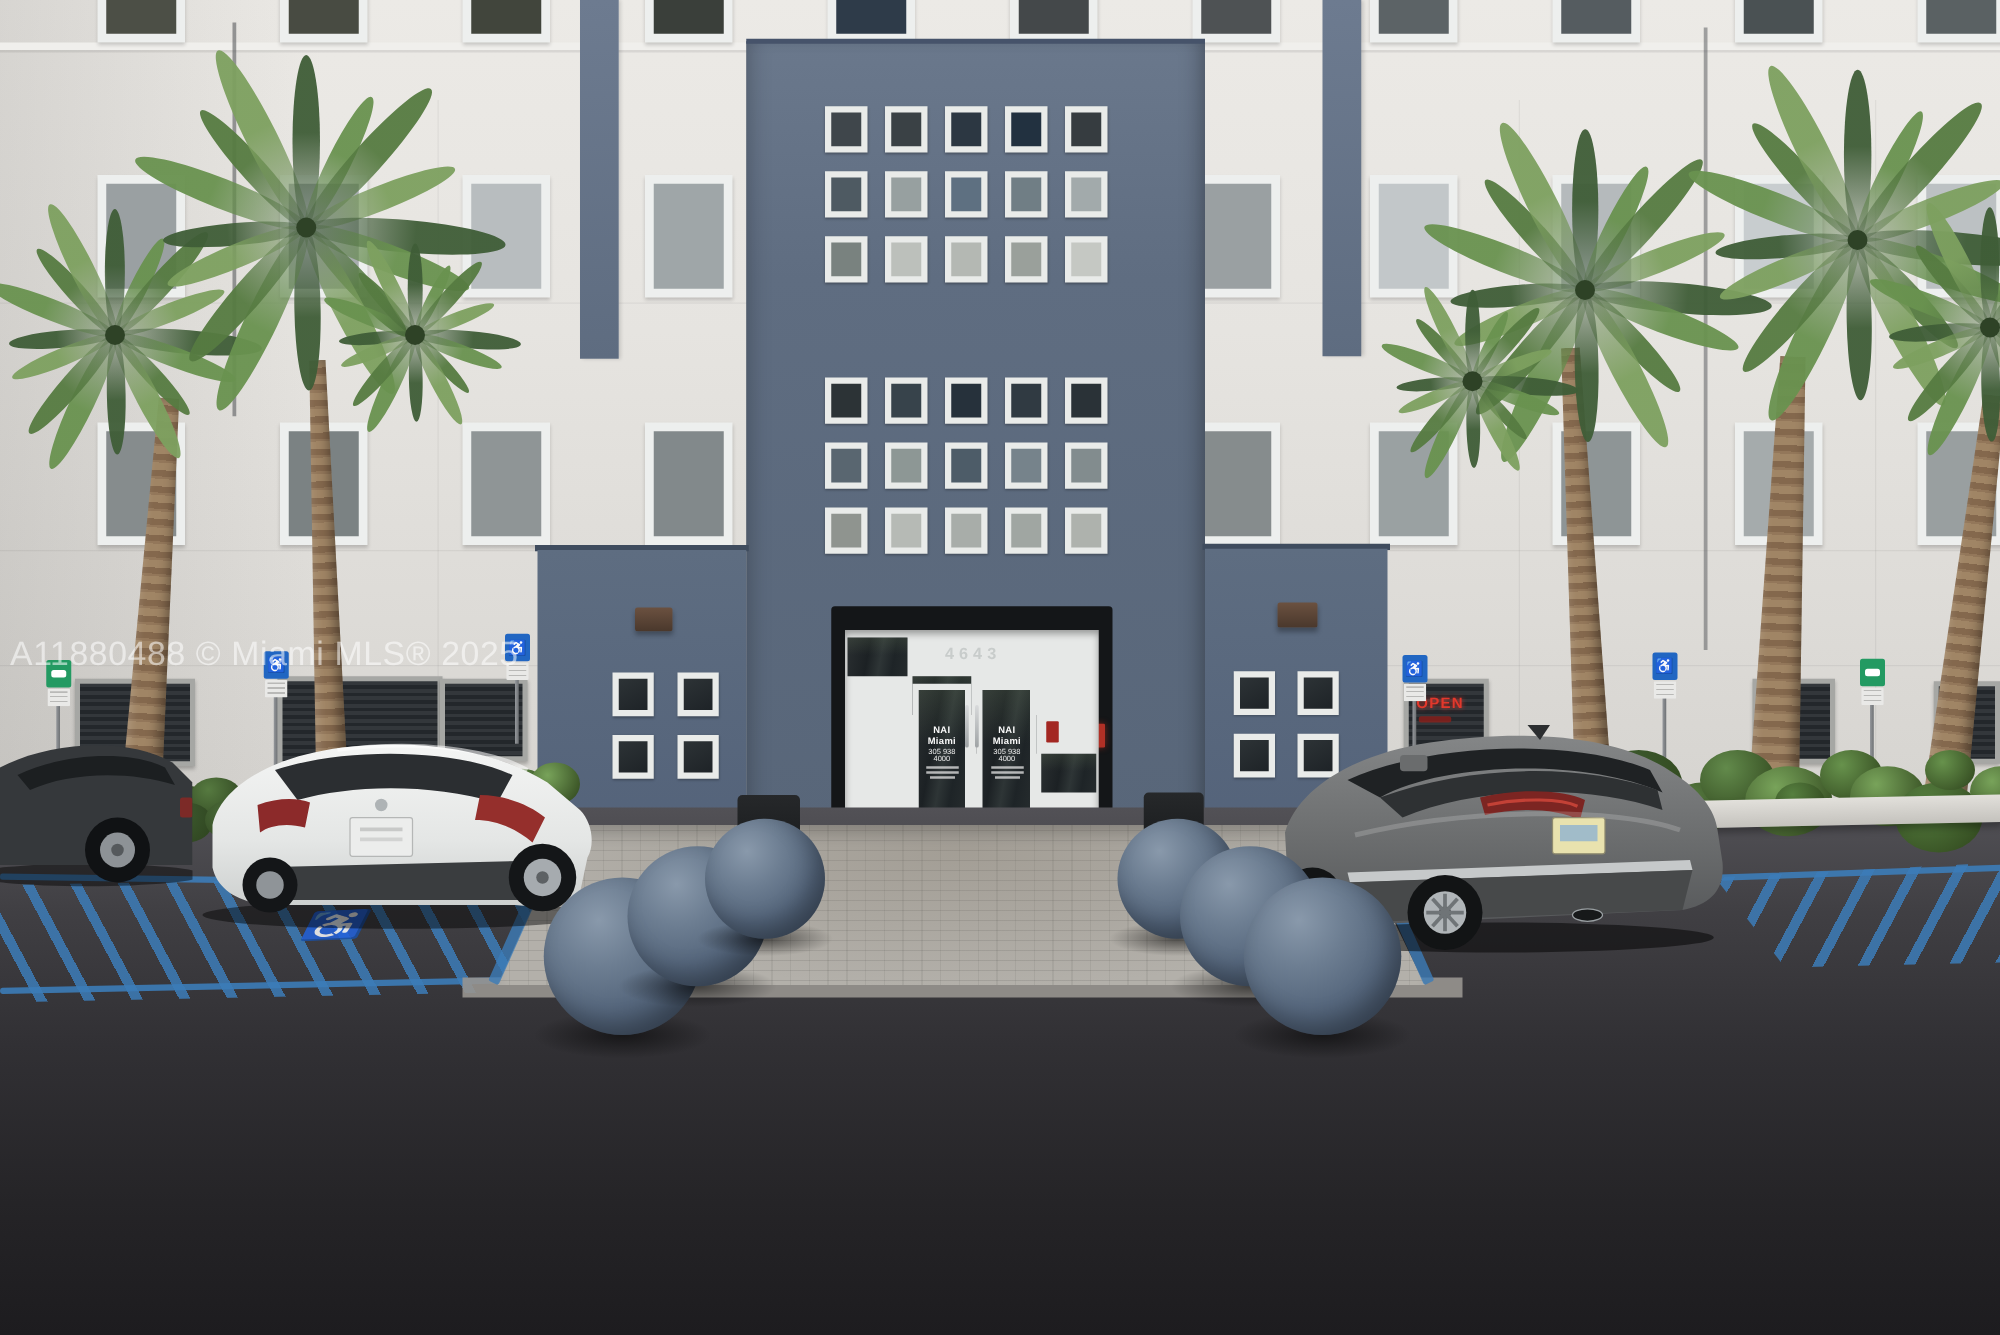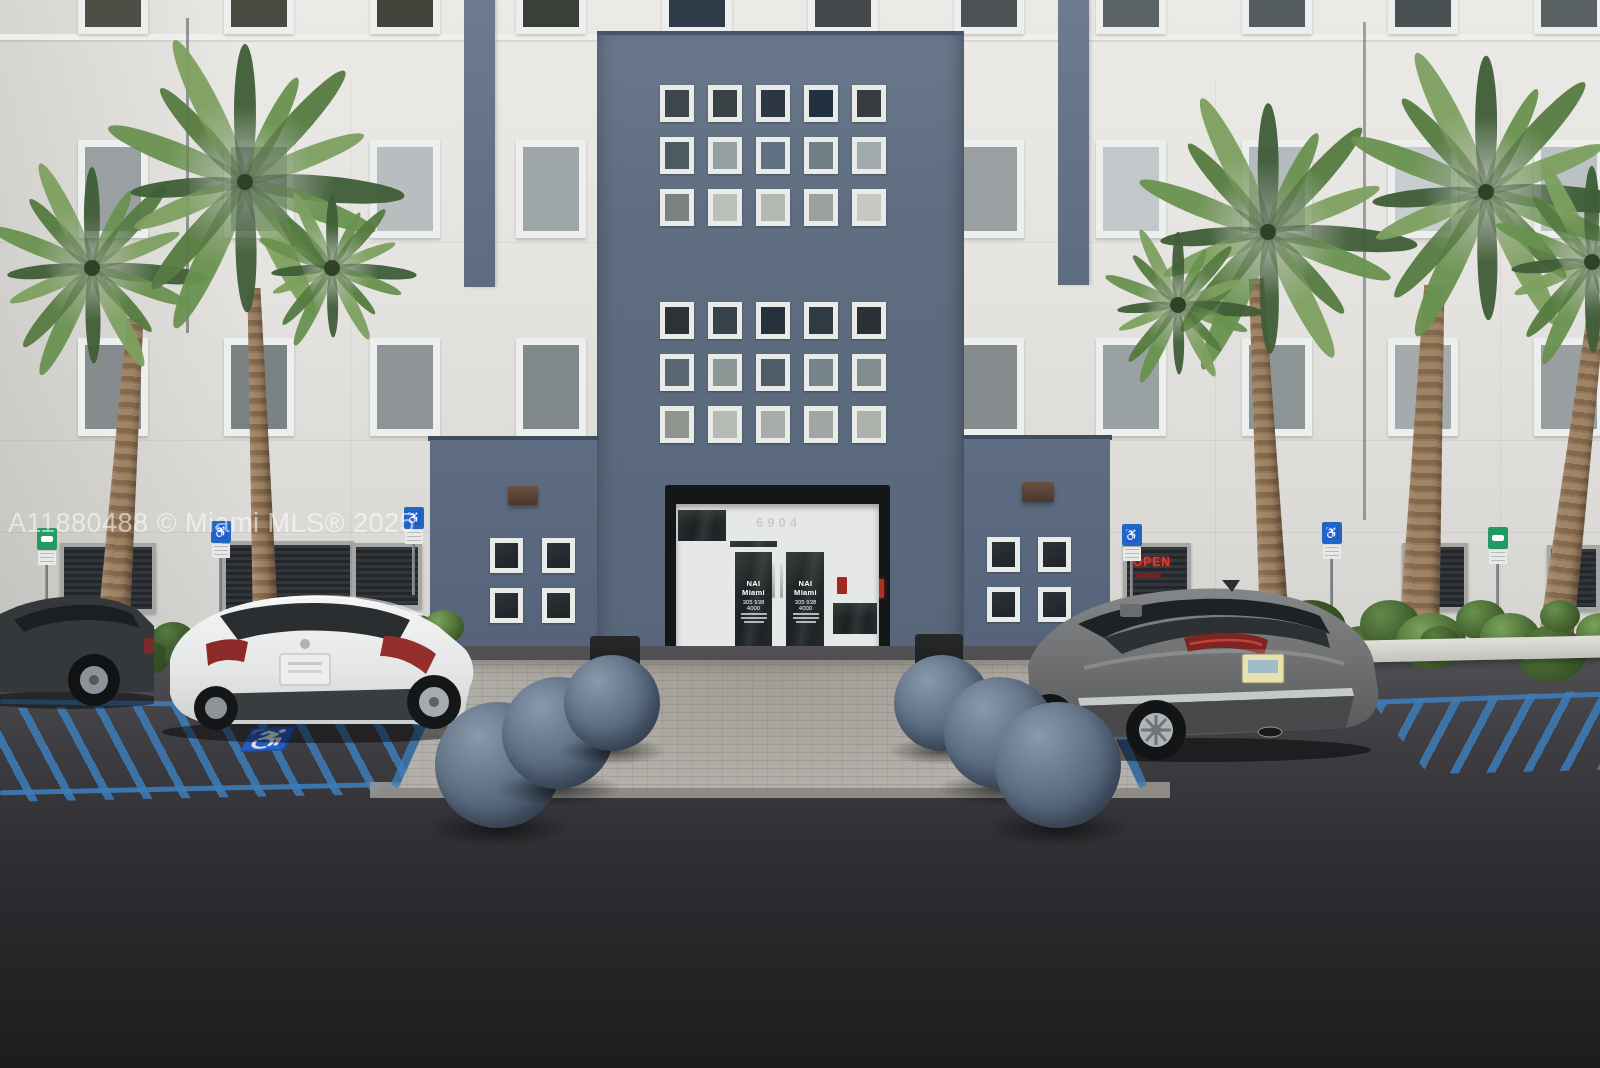--- a/index.html
+++ b/index.html
@@ -347,21 +347,21 @@
 
   <div class="abs" style="left:665px;top:485px;width:225px;height:182px;background:#141618;border-radius:3px;">
     <div class="abs" style="left:12px;top:100px;width:8px;height:22px;background:#d8dad9;opacity:.8;"></div>
     <div class="abs" style="left:209px;top:94px;width:10px;height:19px;background:#b03026;border-radius:1px;box-shadow:0 0 5px rgba(190,45,30,.6);"></div>
     <div class="abs" style="left:11px;top:19px;width:203px;height:158px;background:#e6e8e7;box-shadow:inset 0 3px 6px rgba(0,0,0,.35);">
 
       <div class="abs dglass" style="left:2px;top:6px;width:48px;height:31px;"></div>
       <div class="abs dglass" style="left:54px;top:6px;width:47px;height:31px;"></div>
       <div class="abs dglass" style="left:105px;top:6px;width:48px;height:31px;"></div>
       <div class="abs dglass" style="left:157px;top:6px;width:44px;height:31px;"></div>
-      <div class="addr" style="left:55px;top:11px;width:95px;">6904</div>
+      <div class="addr" style="left:55px;top:11px;width:95px;">4643</div>
 
       <div class="abs dglass" style="left:2px;top:43px;width:48px;height:105px;"></div>
       <div class="abs dglass" style="left:157px;top:43px;width:44px;height:105px;"></div>
 
       <div class="abs" style="left:54px;top:43px;width:47px;height:105px;background:#e6e8e7;box-sizing:border-box;padding:5px;">
         <div class="dglass" style="width:100%;height:100%;"></div>
         <div class="doorsign" style="left:6px;top:32px;width:35px;">
           <div class="brand">NAI Miami</div>
           <div class="phone">305 938 4000</div>
           <div class="signlines">

